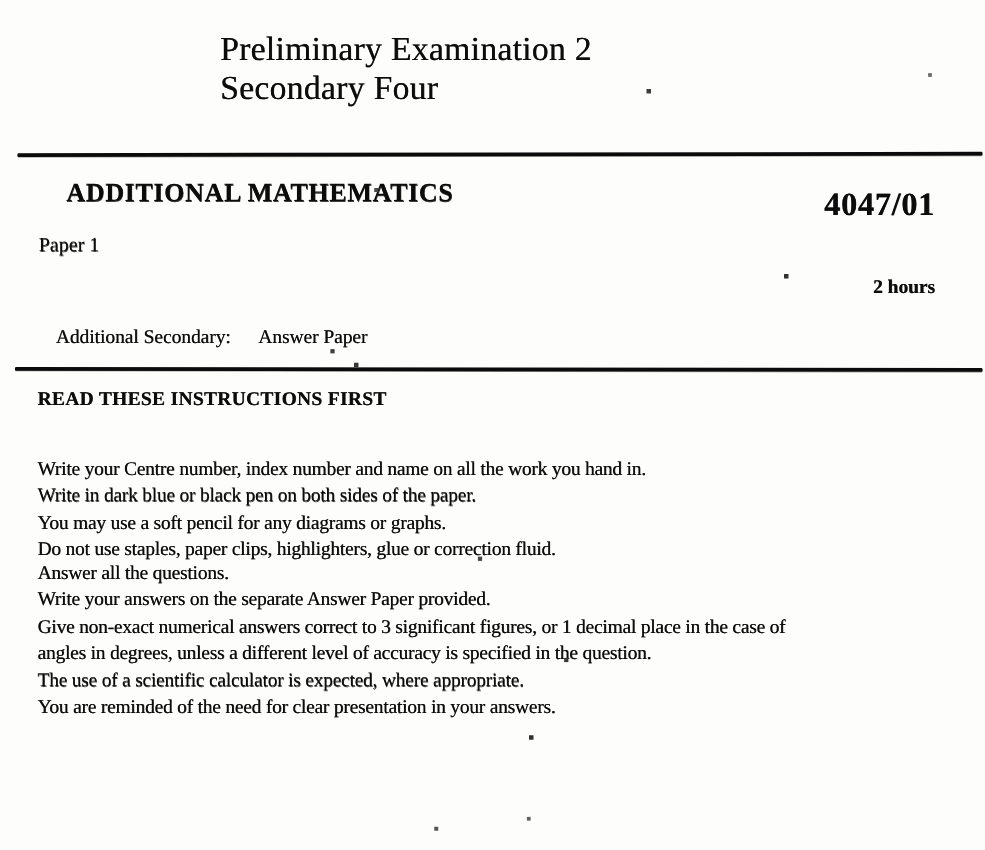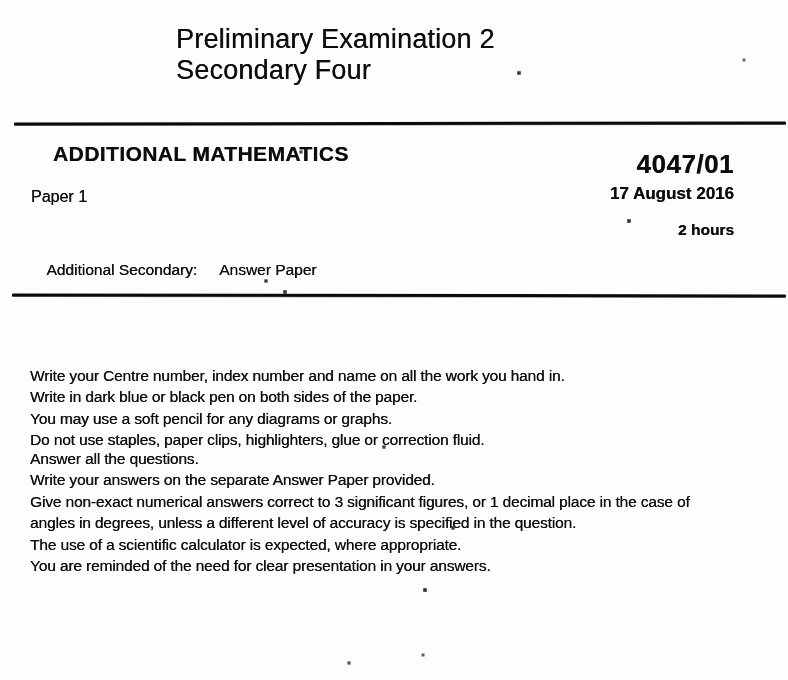--- a/index.html
+++ b/index.html
@@ -6,21 +6,21 @@
     margin: 0;
     padding: 0;
     background: #ffffff;
   }
   .page {
     position: relative;
     width: 788px;
     height: 680px;
     background: #fdfdfc;
     overflow: hidden;
-    font-family: Liberation Sans, sans-serif;
+    font-family: Liberation Serif, serif;
     color: #0c0c0c;
     text-shadow: 0.3px 0.3px 0.45px rgba(15,15,15,0.8);
   }
   .abs { position: absolute; }
 
   .session-title {
     left: 176px;
     top: 24px;
     font-size: 27px;
     line-height: 31px;
@@ -47,21 +47,21 @@
     white-space: pre;
     margin-left: 23px;
   }
   .paper-label {
     left: 31px;
     top: 188px;
     font-size: 16px;
     white-space: pre;
   }
 
-  .right-col { right: 54px; text-align: right; white-space: pre; }
+  .right-col { right: 40px; text-align: right; white-space: pre; }
   .paper-code { top: 149px; font-size: 26px; font-weight: 700; letter-spacing: 0.5px; }
   .paper-date { top: 184px; font-size: 17px; font-weight: 700; }
   .paper-duration { top: 221px; font-size: 15.5px; font-weight: 700; }
 
   .materials {
     left: 30px;
     top: 243px;
     font-size: 15.5px;
     white-space: pre;
   }
@@ -114,30 +114,30 @@
 Secondary Four</div>
 
   <div class="abs rule rule-top"></div>
 
   <div class="abs subject-title">ADDITIONAL MATHEMATICS</div>
 
   <div class="abs paper-label">Paper 1</div>
 
   <div class="abs right-col paper-code">4047/01</div>
 
-  <div class="abs right-col paper-date">17 August 2016</div>
 
   <div class="abs right-col paper-duration">2 hours</div>
 
   <div class="abs materials">
     <span class="label">Additional Secondary:</span><span class="value">Answer Paper</span>
   </div>
 
   <div class="abs rule rule-mid"></div>
 
+  <div class="abs instr-heading">READ THESE INSTRUCTIONS FIRST</div>
 
   <div class="abs body-para para-1">Write your Centre number, index number and name on all the work you hand in.
 Write in dark blue or black pen on both sides of the paper.
 You may use a soft pencil for any diagrams or graphs.
 Do not use staples, paper clips, highlighters, glue or correction fluid.</div>
 
   <div class="abs body-para para-2">Answer all the questions.
 Write your answers on the separate Answer Paper provided.
 Give non-exact numerical answers correct to 3 significant figures, or 1 decimal place in the case of
 angles in degrees, unless a different level of accuracy is specified in the question.

